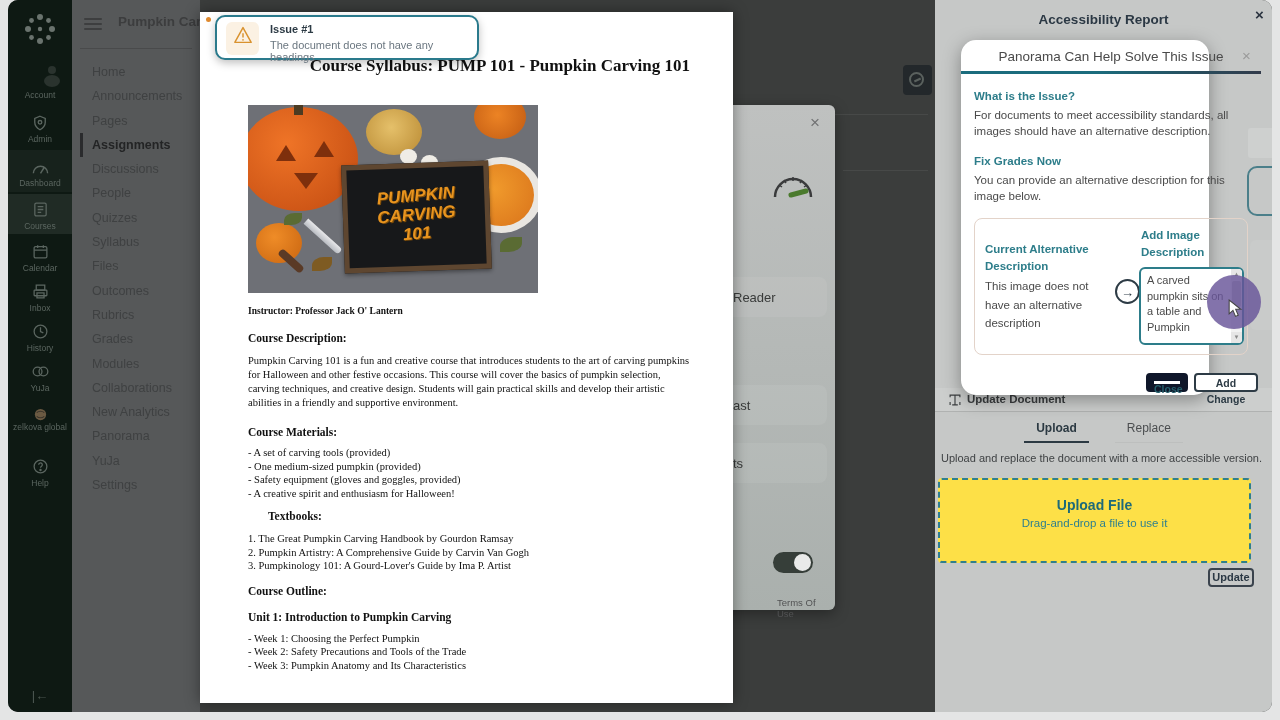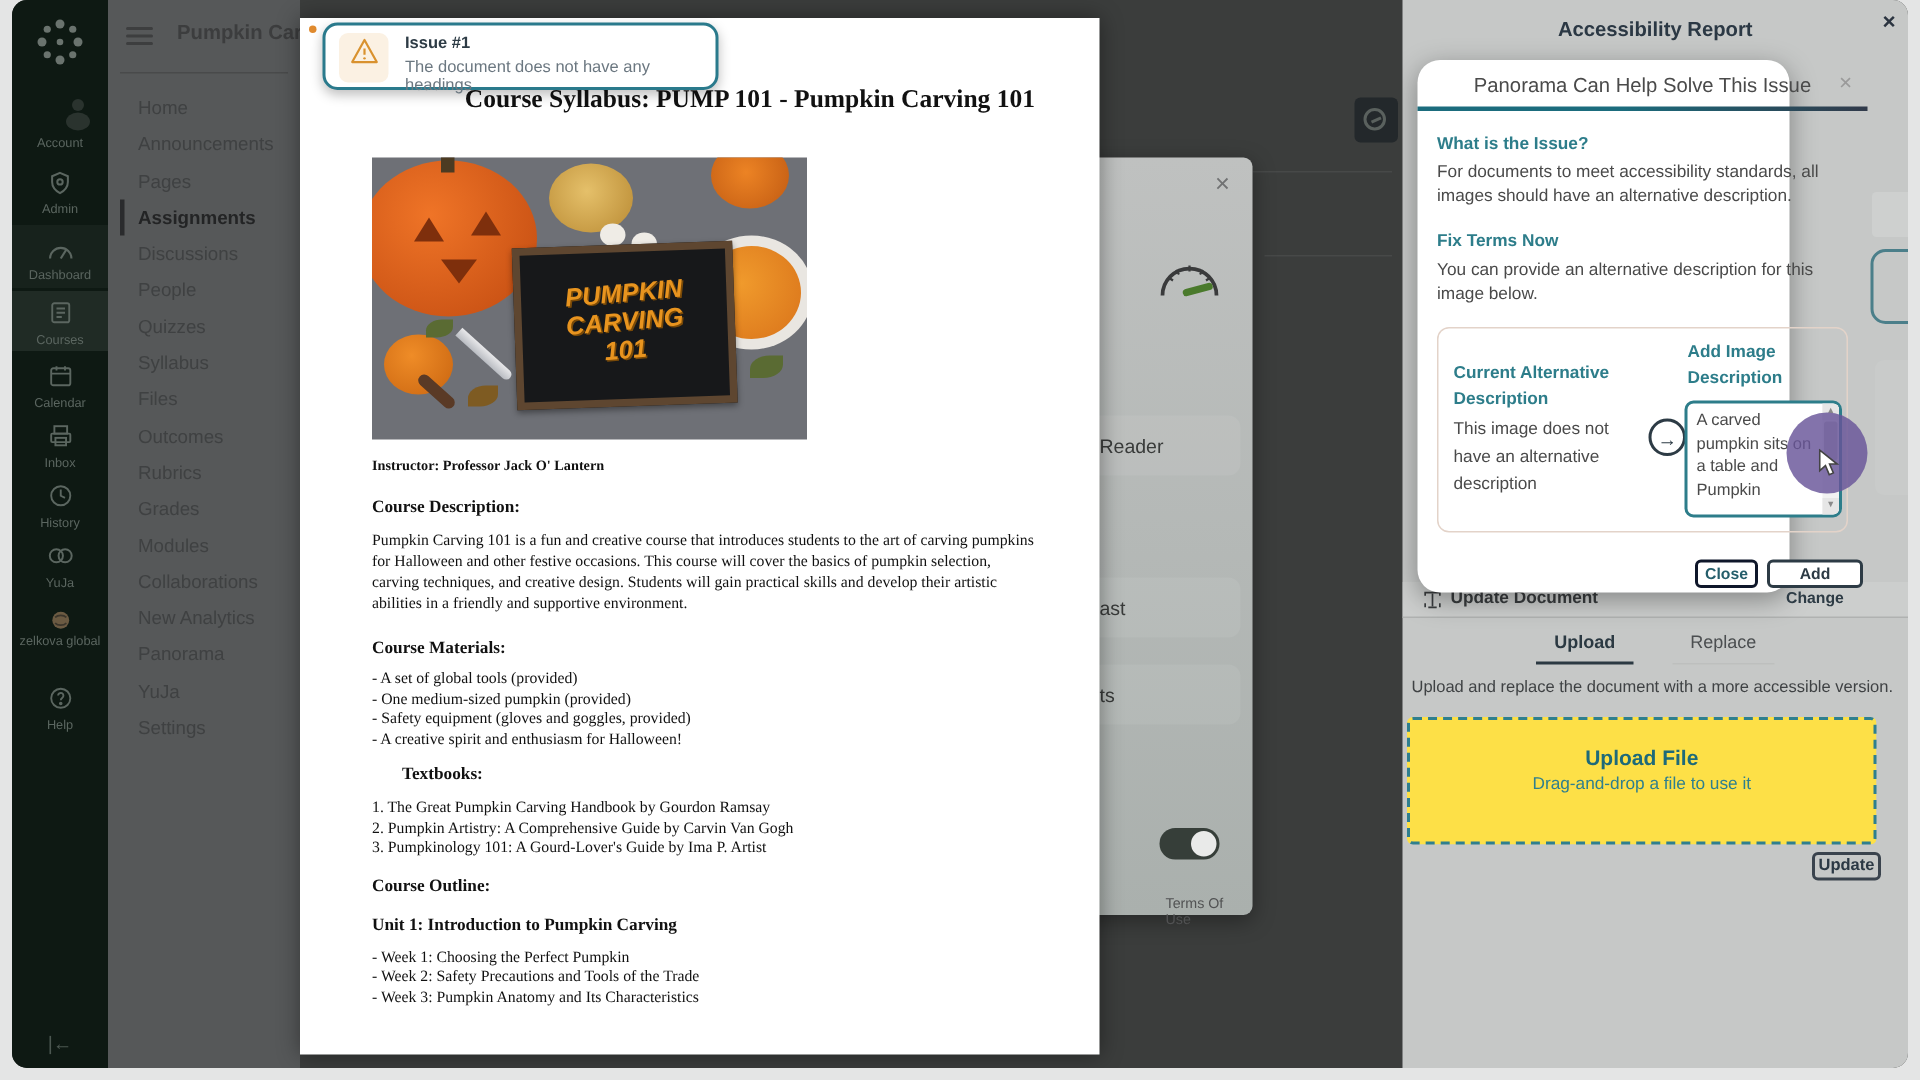--- a/index.html
+++ b/index.html
@@ -86,39 +86,39 @@
   .tabs { position:absolute; left:0; top:421px; width:337px; display:flex; justify-content:center; gap:26px; }
   .tab { font-size:12px; padding:0 12px 6px 12px; cursor:pointer; color:#4b4e50; border-bottom:1px solid #bdbfbe; }
   .tab.active { color:#2b3942; font-weight:700; border-bottom:2px solid #2b3942; }
   .upload-desc { position:absolute; left:6px; top:452px; width:330px; font-size:11px; color:#3f4244; }
   .dropzone { position:absolute; left:3px; top:478px; width:313px; height:85px; border:2px dashed #2f7f8e; border-radius:4px; background:#fde047; text-align:center; cursor:pointer; }
   .dz-title { margin-top:17px; font-size:14px; font-weight:700; color:#1e6a79; }
   .dz-sub { margin-top:4px; font-size:11.5px; color:#2f7f8e; }
   .update-btn { position:absolute; left:273px; top:568px; width:46px; height:19px; border:2px solid #3a434d; border-radius:4px; background:#c6c8c7; font-size:11px; font-weight:700; color:#2b3844; text-align:center; line-height:15px; cursor:pointer; }
 
   
-  .pmodal { position:absolute; left:10px; top:40px; width:248px; height:355px; background:#fff; border-radius:15px; box-shadow:0 5px 18px rgba(0,0,0,.35); }
+  .pmodal { position:absolute; left:26px; top:40px; width:248px; height:355px; background:#fff; border-radius:15px; box-shadow:0 5px 18px rgba(0,0,0,.35); }
   .pm-title { position:absolute; left:0; top:9px; width:300px; text-align:center; font-size:13.5px; color:#4a4a4a; }
   .pm-close { position:absolute; left:281px; top:7px; font-size:15px; color:#9a9a9a; cursor:pointer; }
   .pm-divider { position:absolute; left:0; top:31px; width:300px; height:3px; background:linear-gradient(90deg,#1b6c7d 0%,#1b6c7d 45%,#313a4a 100%); }
   .pm-h { position:absolute; left:13px; font-size:11.5px; font-weight:700; color:#2d7d8a; }
   .pm-p { position:absolute; left:13px; width:278px; font-size:11.5px; line-height:16px; color:#4a4a4a; }
   .pm-card { position:absolute; left:13px; top:178px; width:274px; height:137px; border:1px solid #e3d3c9; border-radius:8px; }
   .pc-label { position:absolute; font-size:11.5px; font-weight:700; color:#2d7d8a; line-height:17px; }
   .pc-text { position:absolute; left:10px; top:58px; width:112px; font-size:11.5px; line-height:18.5px; color:#4a4a4a; }
   .arrow-circ { position:absolute; left:140px; top:60px; width:25px; height:25px; border:2px solid #2d3b45; border-radius:50%; text-align:center; line-height:23px; font-size:13px; color:#2d3b45; font-weight:700; }
   .ta { position:absolute; left:164px; top:48px; width:105px; height:78px; border:2px solid #2d7d8a; border-radius:6px; background:#fff; overflow:hidden; cursor:text; }
   .ta-text { position:absolute; left:6px; top:4px; width:82px; font-size:11px; line-height:15.5px; color:#4a4a4a; }
   .ta-scroll { position:absolute; right:0; top:0; width:11px; height:74px; background:#f2f2f2; }
   .ta-btn { position:absolute; left:0; width:11px; height:11px; background:#e6e6e6; font-size:6px; color:#8a8a8a; text-align:center; line-height:11px; }
   .ta-thumb { position:absolute; left:1px; top:12px; width:9px; height:26px; background:#c2c2c2; border-radius:2px; }
   .pcursor-circle { position:absolute; left:232px; top:56px; width:54px; height:54px; border-radius:50%; background:rgba(104,84,153,.82); }
   .pcursor { position:absolute; left:253px; top:80px; }
   .pm-btn { position:absolute; top:333px; height:19px; background:#fff; border-radius:4px; font-size:10.5px; font-weight:700; text-align:center; line-height:16px; cursor:pointer; }
-  .pm-btn.close { left:185px; width:42px; border:2px solid #0f172a; color:#255e6b; }
+  .pm-btn.close { left:185px; width:42px; border:8px solid #0f172a; color:#255e6b; }
   .pm-btn.add { left:233px; width:64px; border:2px solid #2d3b45; color:#2d3b45; }
 
   .bottom-frame { position:absolute; left:0; top:712px; width:1280px; height:8px; background:#e4e5e5; }
 </style>
 </head>
 <body>
 
 <div class="stage">
   <div class="window">
 
@@ -336,21 +336,21 @@
           </div>
         </div>
 
         <div class="instructor">Instructor: Professor Jack O' Lantern</div>
 
         <div class="doc-h">Course Description:</div>
         <div class="doc-p">Pumpkin Carving 101 is a fun and creative course that introduces students to the art of carving pumpkins for Halloween and other festive occasions. This course will cover the basics of pumpkin selection, carving techniques, and creative design. Students will gain practical skills and develop their artistic abilities in a friendly and supportive environment.</div>
 
         <div class="doc-h">Course Materials:</div>
         <div class="doc-lines">
-          <div class="doc-line">- A set of global tools (provided)</div>
+          <div class="doc-line">- A set of carving tools (provided)</div>
           <div class="doc-line">- One medium-sized pumpkin (provided)</div>
           <div class="doc-line">- Safety equipment (gloves and goggles, provided)</div>
           <div class="doc-line">- A creative spirit and enthusiasm for Halloween!</div>
         </div>
 
         <div class="doc-h" style="margin-top:10px;margin-left:20px;">Textbooks:</div>
         <div class="doc-lines" style="margin-top:10px;">
           <div class="doc-line">1. The Great Pumpkin Carving Handbook by Gourdon Ramsay</div>
           <div class="doc-line">2. Pumpkin Artistry: A Comprehensive Guide by Carvin Van Gogh</div>
           <div class="doc-line">3. Pumpkinology 101: A Gourd-Lover's Guide by Ima P. Artist</div>
@@ -409,21 +409,21 @@
       <div class="update-btn">Update</div>
 
       <div class="pmodal">
         <div class="pm-title">Panorama Can Help Solve This Issue</div>
         <div class="pm-close">×</div>
         <div class="pm-divider"></div>
 
         <div class="pm-h" style="top:50px;">What is the Issue?</div>
         <div class="pm-p" style="top:67px;">For documents to meet accessibility standards, all images should have an alternative description.</div>
 
-        <div class="pm-h" style="top:115px;">Fix Terms Now</div>
+        <div class="pm-h" style="top:115px;">Fix Grades Now</div>
         <div class="pm-p" style="top:132px;">You can provide an alternative description for this image below.</div>
 
         <div class="pm-card">
           <div class="pc-label" style="left:10px;top:22px;width:115px;">Current Alternative Description</div>
           <div class="pc-text">This image does not have an alternative description</div>
           <div class="arrow-circ">→</div>
           <div class="pc-label" style="left:166px;top:8px;width:72px;">Add Image Description</div>
           <div class="ta">
             <div class="ta-text">A carved pumpkin sits on a table and Pumpkin</div>
             <div class="ta-scroll">

